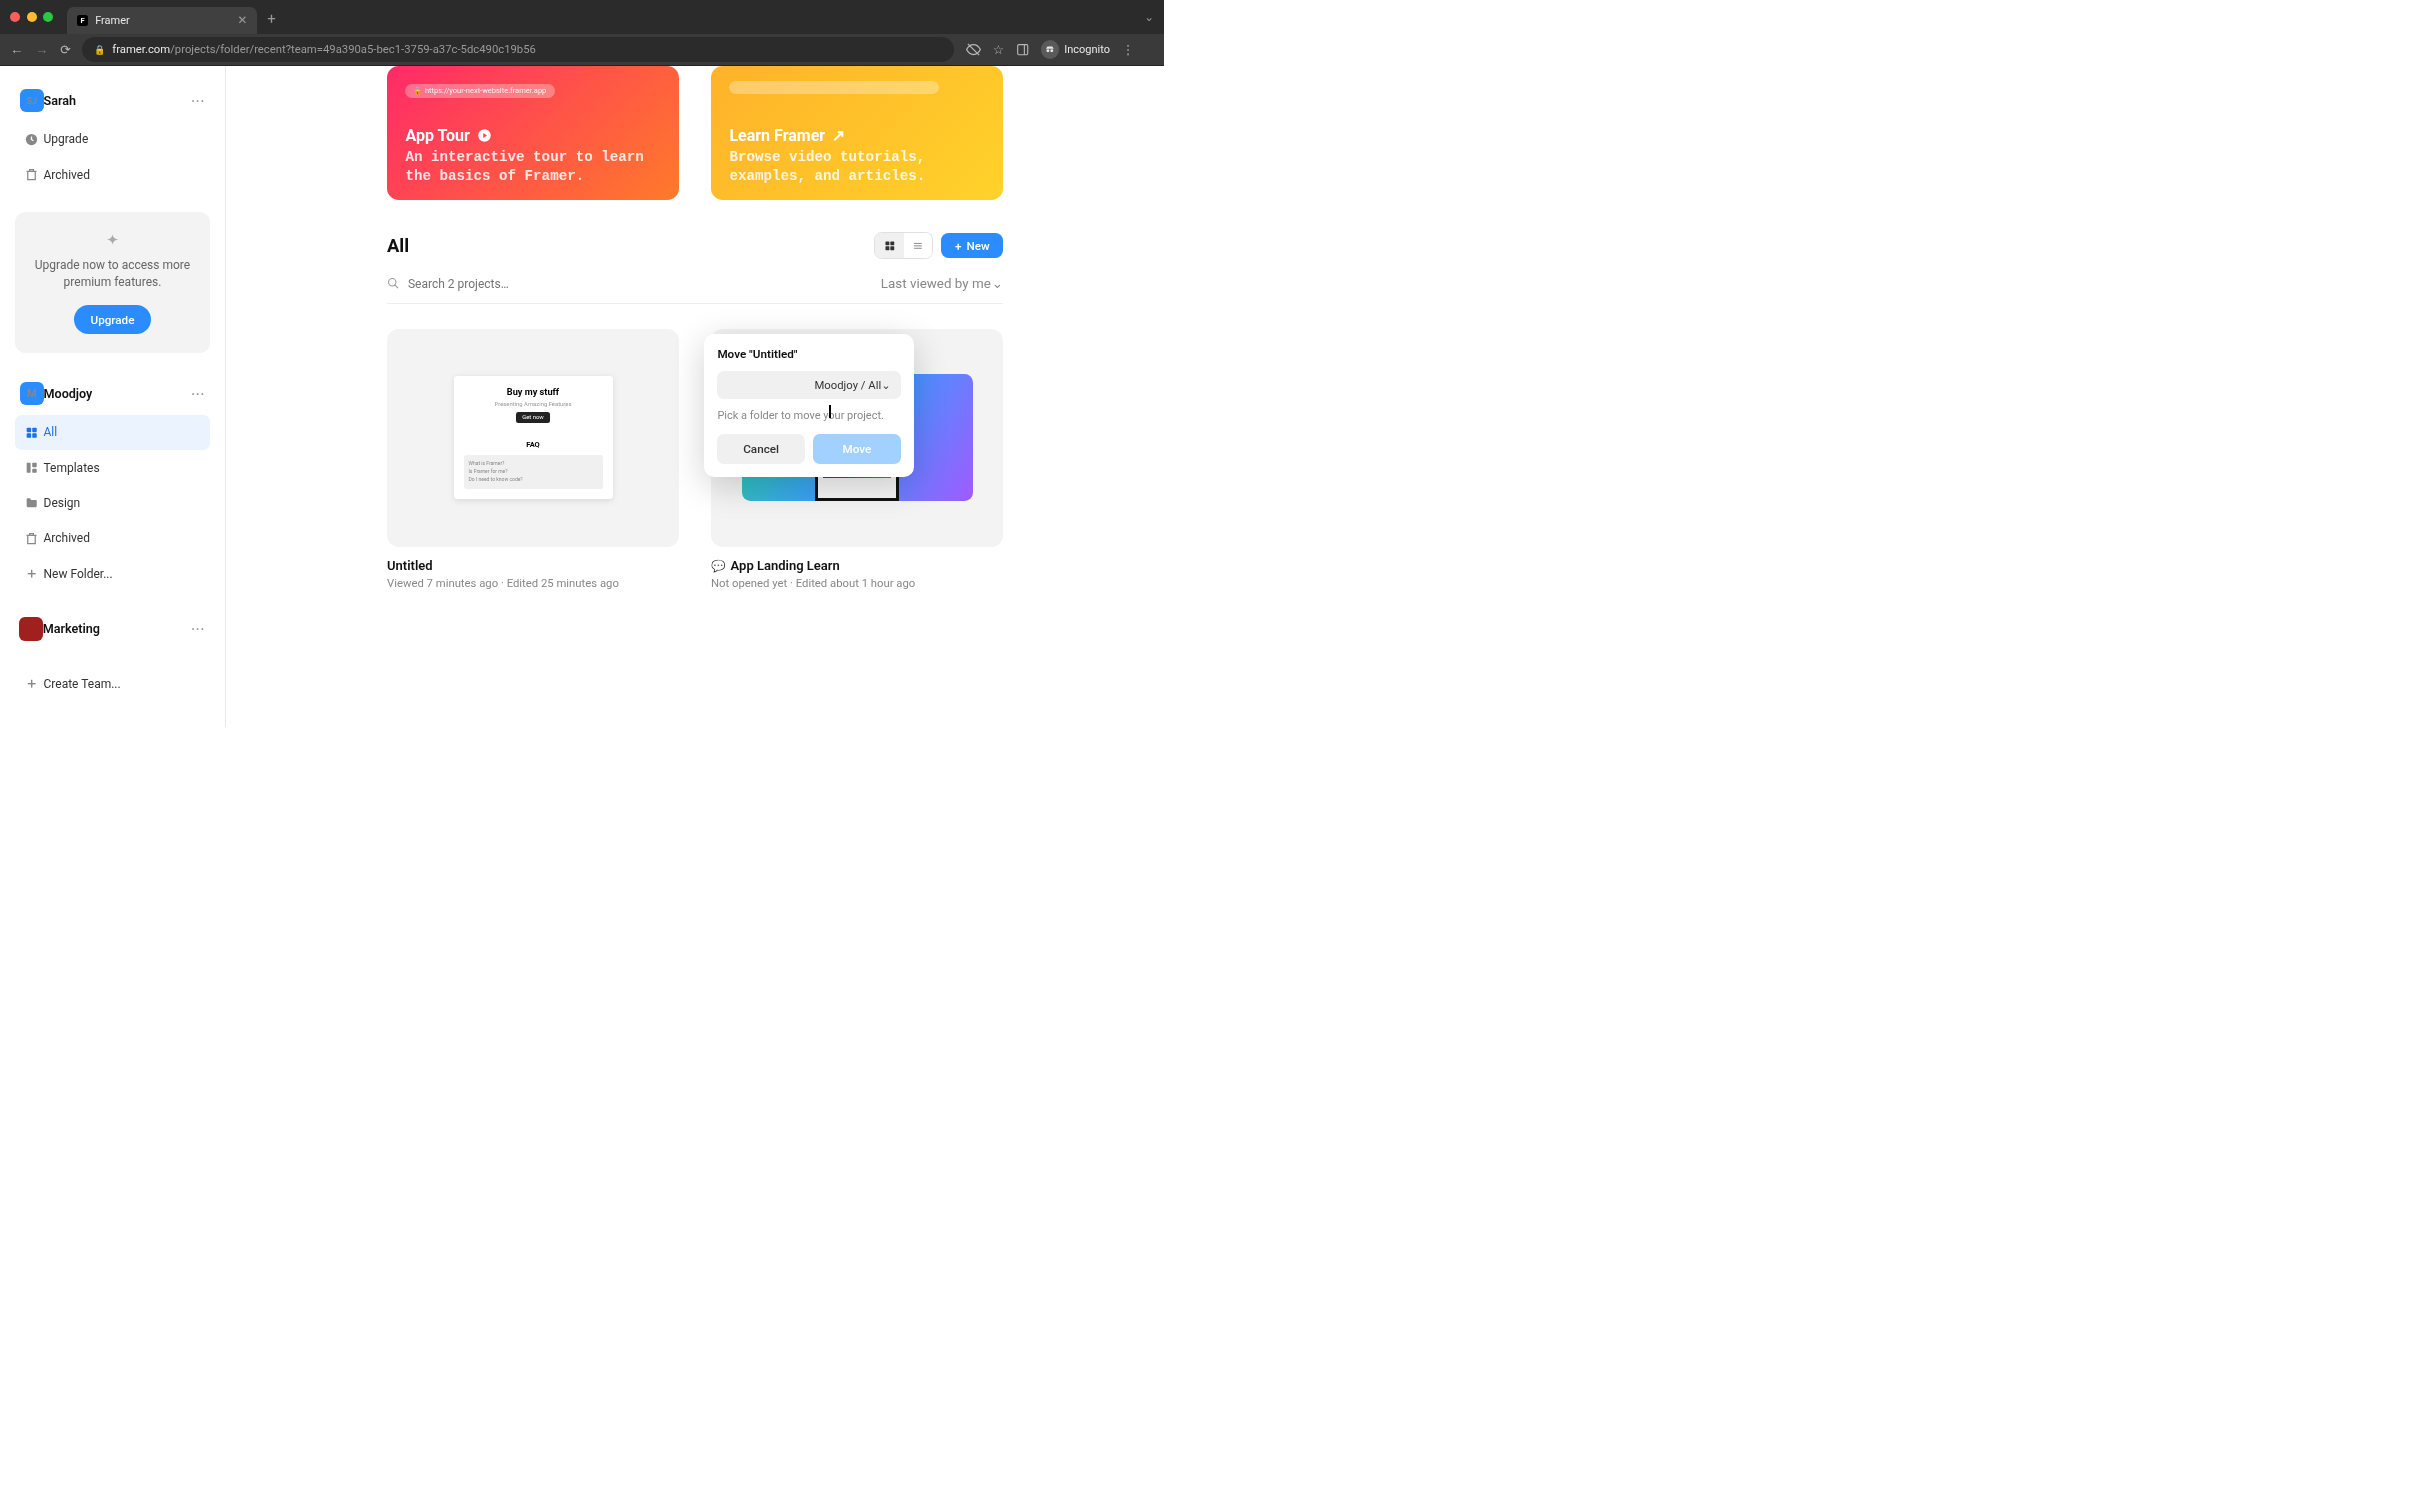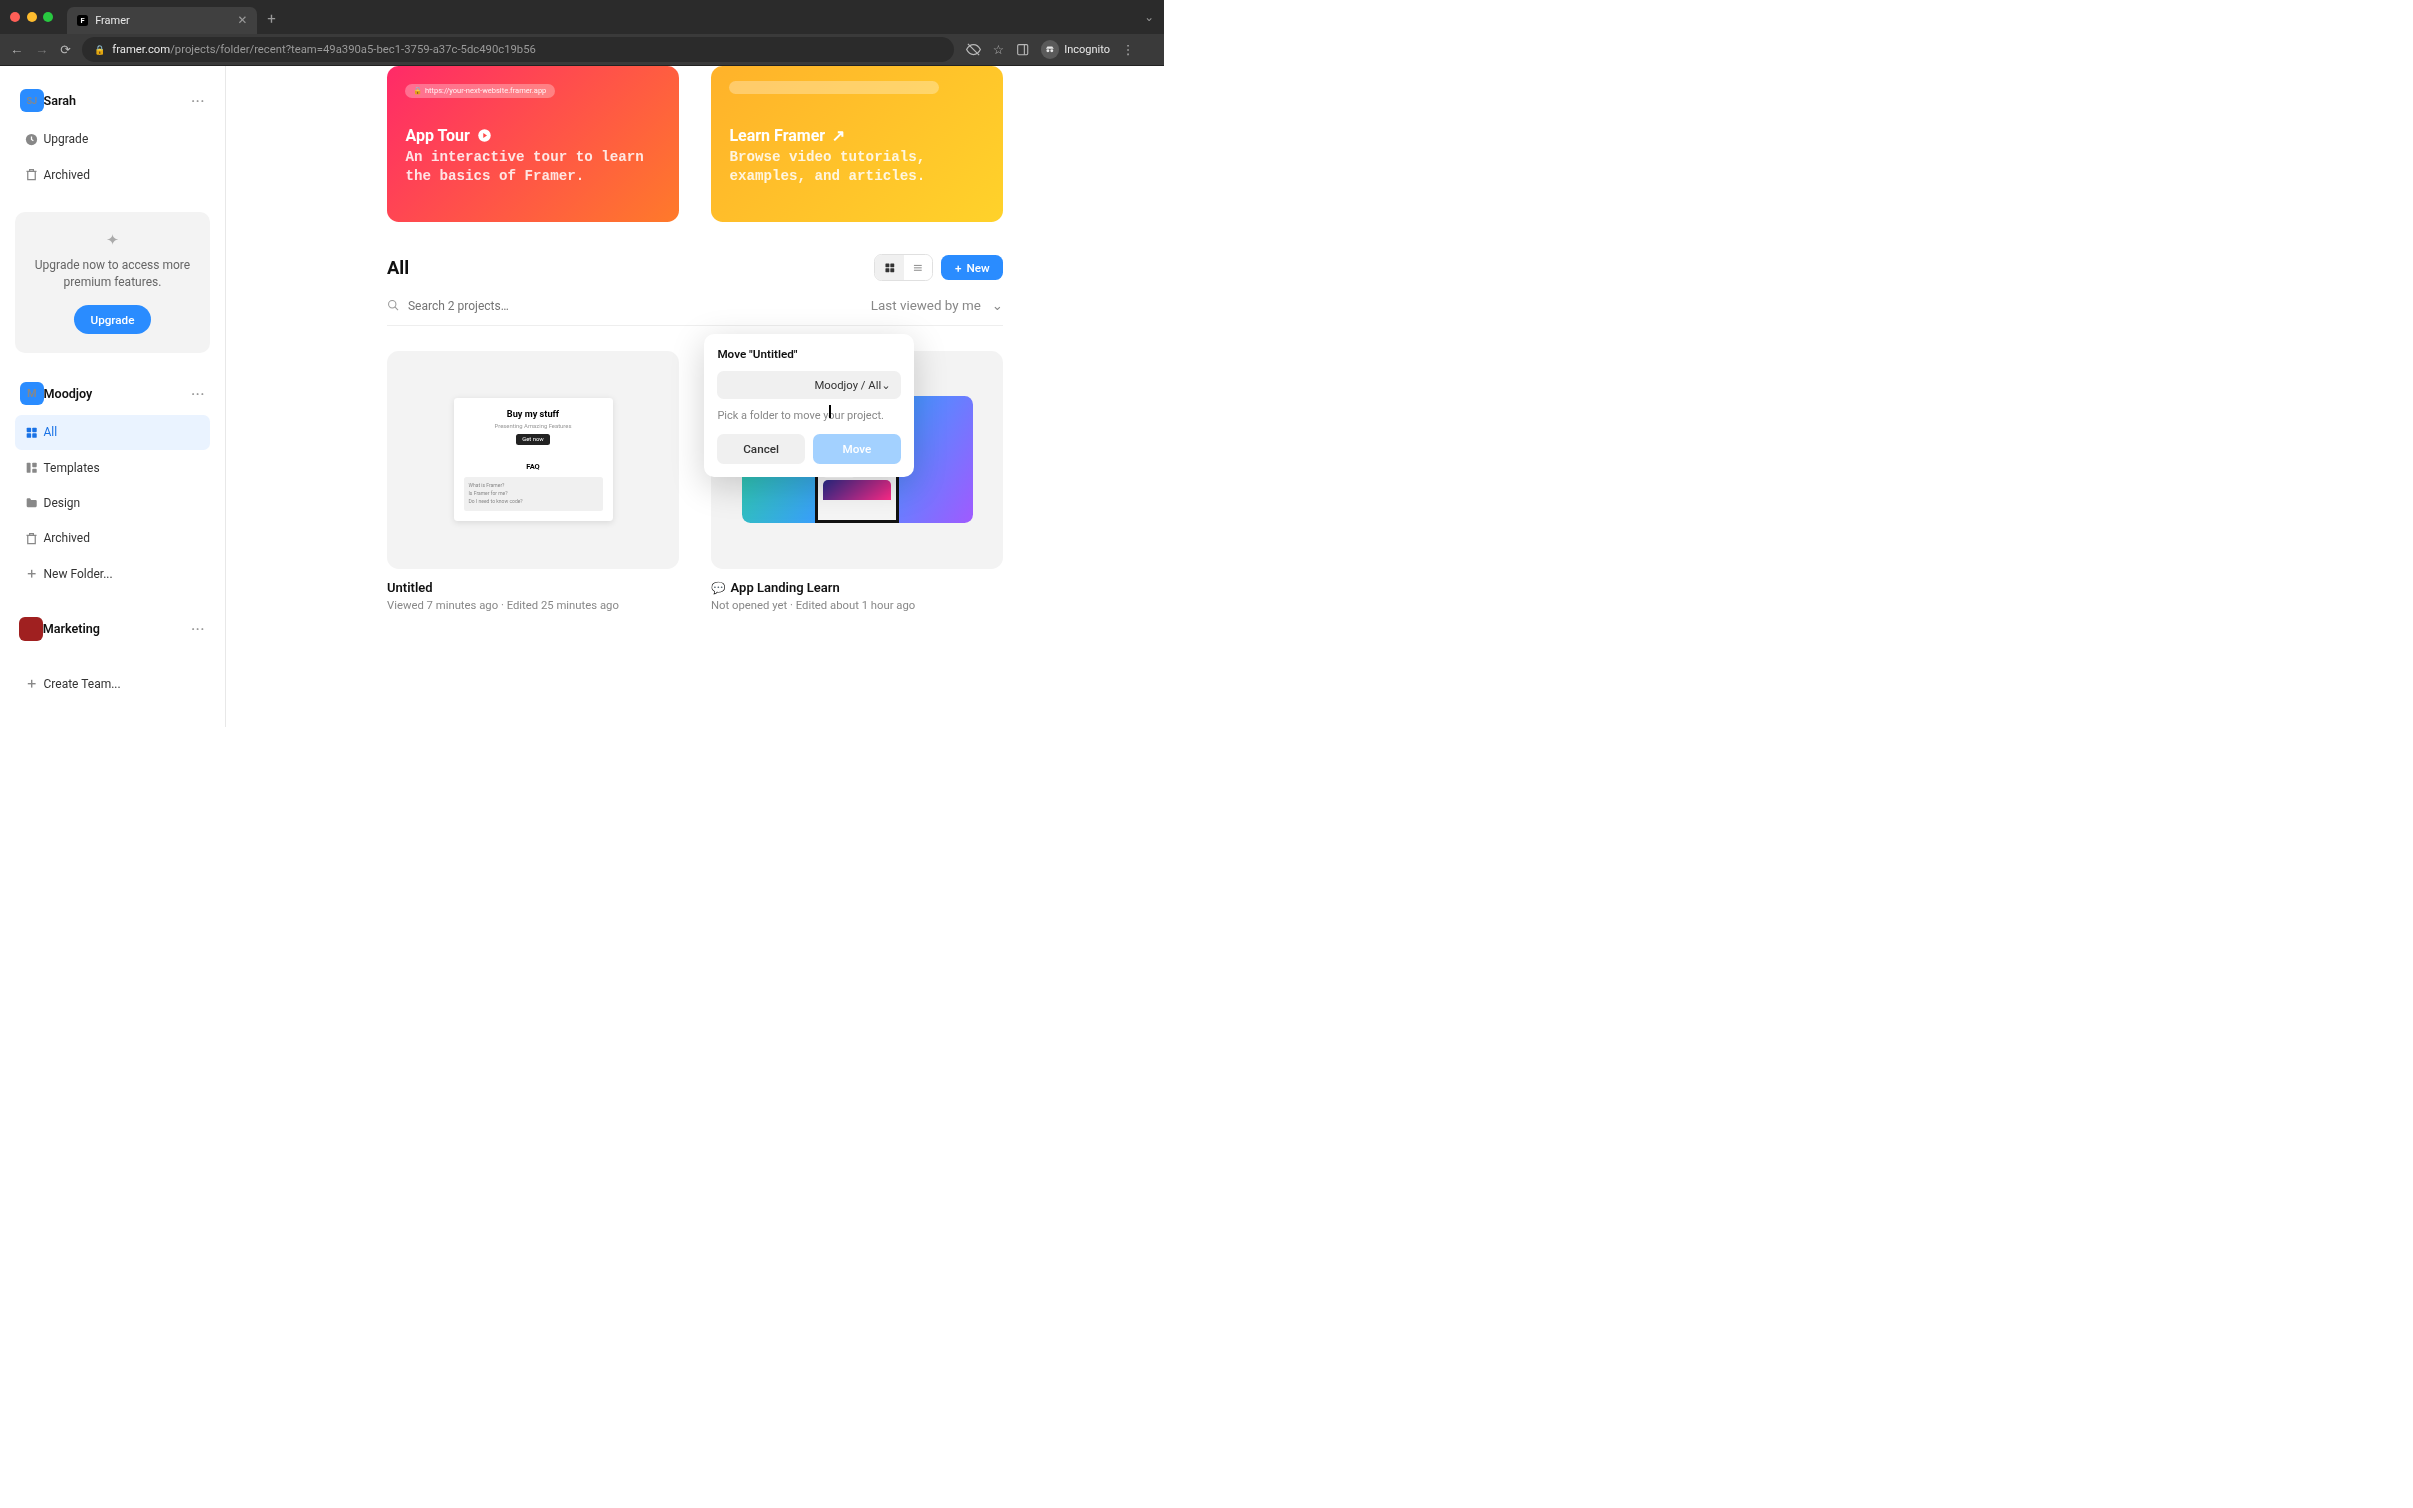--- a/index.html
+++ b/index.html
@@ -46,40 +46,40 @@
 .upgrade-card { background: #f3f3f3; border-radius: 10px; padding: 18.4px 13.4px; text-align: center; margin: 13.4px 0 23.5px; }
 .upgrade-card .spark { color: #aaa; font-size: 15px; display: block; margin-bottom: 8.4px; }
 .upgrade-card .msg { color: #666; font-size: 12px; line-height: 1.45; margin-bottom: 13.4px; }
 .upgrade-btn { background: #2a8cff; color: #fff; border: none; padding: 7.5px 17px; border-radius: 15px; font-size: 11.7px; font-weight: 500; cursor: pointer; }
 
 .side-section { margin-bottom: 20px; }
 
 
 .main { flex: 1; overflow-y: auto; padding: 0 0 25px; position: relative; }
 .hero-row { display: flex; gap: 32px; padding: 0 0 0 0; justify-content: flex-start; margin-left: 161px; }
-.hero-card { width: 292px; height: 156px; border-radius: 11.7px; padding: 15px 18.4px; color: #fff; position: relative; overflow: hidden; }
+.hero-card { width: 292px; height: 134px; border-radius: 11.7px; padding: 15px 18.4px; color: #fff; position: relative; overflow: hidden; }
 .hero-card.tour { background: linear-gradient(135deg, #ff2a68 0%, #ff7a2a 100%); }
 .hero-card.learn { background: linear-gradient(135deg, #ffb22a 0%, #ffd22a 100%); }
 .hero-pill { background: rgba(255,255,255,0.3); border-radius: 10px; font-size: 7.5px; padding: 2.5px 8.4px; display: inline-block; color: rgba(255,255,255,0.9); margin-bottom: 28.5px; }
 .hero-card.learn .hero-pill { width: 210px; height: 13.4px; }
 .hero-title { font-size: 16px; font-weight: 700; display: flex; align-items: center; gap: 6.7px; margin-bottom: 3.4px; }
 .hero-sub { font-size: 14.2px; font-weight: 600; opacity: 0.85; line-height: 1.3; font-family: Liberation Mono, monospace; }
 
 .section-head { display: flex; align-items: center; padding: 32px 0 0; margin-left: 161px; margin-right: 161px; }
 .section-head h2 { font-size: 18.4px; font-weight: 700; color: #111; }
 .section-head .right { margin-left: auto; display: flex; gap: 8.4px; align-items: center; }
 .view-toggle { display: flex; border: 0.8px solid #e0e0e0; border-radius: 7.5px; overflow: hidden; }
 .view-toggle button { width: 28.5px; height: 25px; border: none; background: #fff; color: #888; cursor: pointer; display: flex; align-items: center; justify-content: center; }
 .view-toggle button.active { background: #f0f0f0; color: #333; }
 .new-btn { background: #2a8cff; color: #fff; border: none; padding: 5.9px 13.4px; border-radius: 7.5px; font-size: 11.7px; font-weight: 500; cursor: pointer; display: flex; align-items: center; gap: 5px; }
 
 .search-row { display: flex; align-items: center; padding: 17px 0 11.7px; margin-left: 161px; margin-right: 161px; border-bottom: 0.8px solid #eee; color: #888; }
 .search-row .sicon { margin-right: 8.4px; }
 .search-row input { border: none; outline: none; font-size: 12px; color: #888; flex: 1; }
-.sort-sel { margin-left: auto; display: flex; gap: 11px; cursor: pointer; }
+.sort-sel { margin-left: auto; display: flex; gap: 1px; cursor: pointer; }
 
 .projects { display: flex; gap: 32px; padding: 25px 0 0; margin-left: 161px; }
 .proj-card { width: 292px; }
 .proj-thumb { width: 292px; height: 218px; background: #f3f3f3; border-radius: 11.7px; overflow: hidden; display: flex; align-items: center; justify-content: center; }
 .proj-title { margin-top: 11.7px; font-size: 13px; font-weight: 600; color: #111; display: flex; align-items: center; gap: 5px; }
 .proj-meta { margin-top: 3.4px; font-size: 11.3px; color: #888; }
 
 
 .thumb1-inner { width: 159px; background: #fff; border-radius: 3.4px; box-shadow: 0 1.7px 6.7px rgba(0,0,0,0.1); padding: 10px; text-align: center; font-size: 7.5px; }
 .thumb1-inner .t1 { font-weight: 700; font-size: 9.2px; margin-bottom: 3.4px; }

